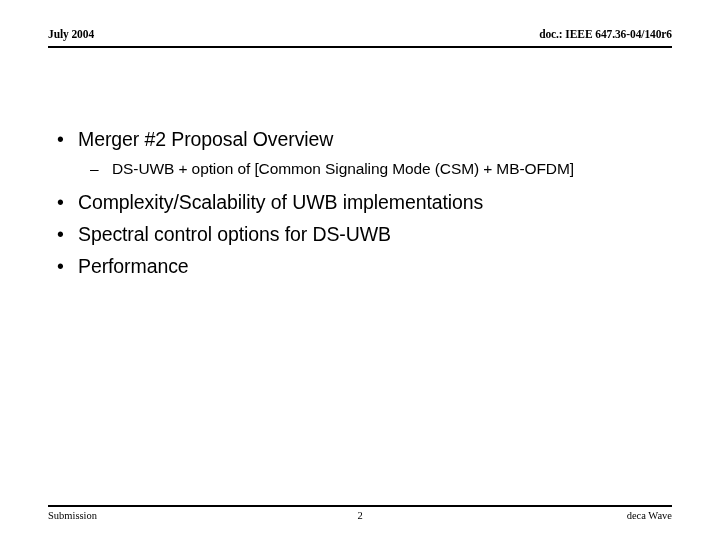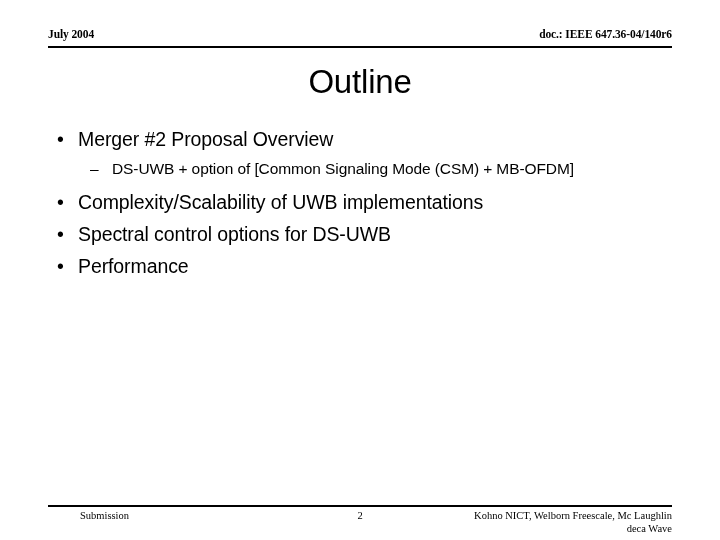--- a/index.html
+++ b/index.html
@@ -146,21 +146,20 @@
     font-size: 10.5px;
     line-height: 13px;
     display: flex;
     align-items: flex-start;
     justify-content: space-between;
   }
   .footer-left {
     flex: 0 0 auto;
     text-align: center;
     white-space: nowrap;
-    margin-left: 32px;
   }
   .footer-center {
     flex: 0 0 auto;
     text-align: center;
     position: absolute;
     left: 0;
     width: 624px;
     pointer-events: none;
   }
   .footer-right {
@@ -177,21 +176,20 @@
 <div class="slide">
 
   <div class="slide-header">
     <div class="header-row">
       <span class="header-left">July 2004</span>
       <span class="header-right">doc.: IEEE 647.36-04/140r6</span>
     </div>
   </div>
   <div class="header-rule"></div>
 
-  <div class="slide-title">Outline</div>
 
   <div class="slide-body">
 
     <div class="bullet-l1">
       <span class="marker">•</span>
       <span class="bullet-text">Merger #2 Proposal Overview</span>
     </div>
 
     <div class="bullet-l2">
       <span class="marker">–</span>
@@ -213,18 +211,17 @@
       <span class="bullet-text">Performance</span>
     </div>
 
   </div>
 
   <div class="footer-rule"></div>
   <div class="slide-footer">
     <span class="footer-left">Submission</span>
     <span class="footer-center">2</span>
     <span class="footer-right">
-      <span class="line1">Kohno NICT, Welborn Freescale, Mc Laughlin</span>
       <span class="line2">deca Wave</span>
     </span>
   </div>
 
 </div>
 
 </body></html>

